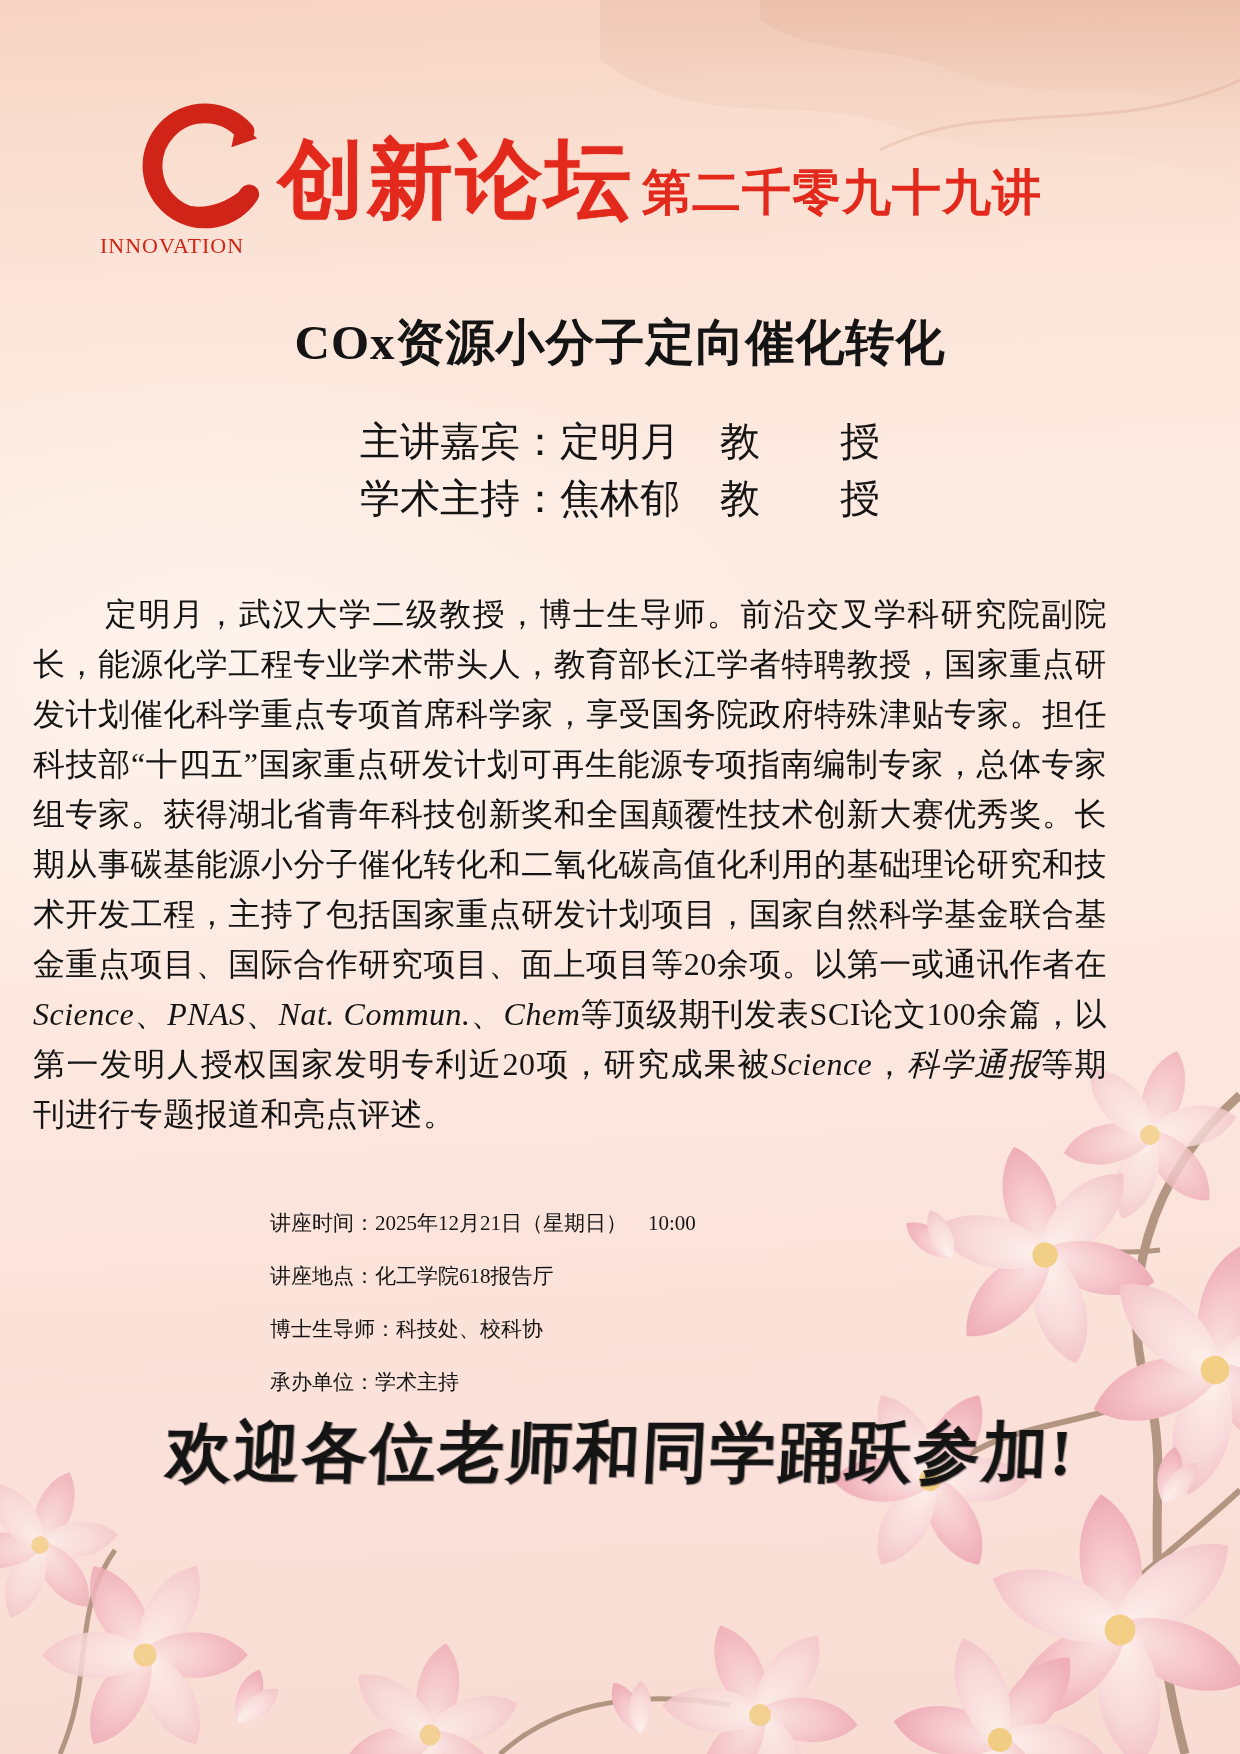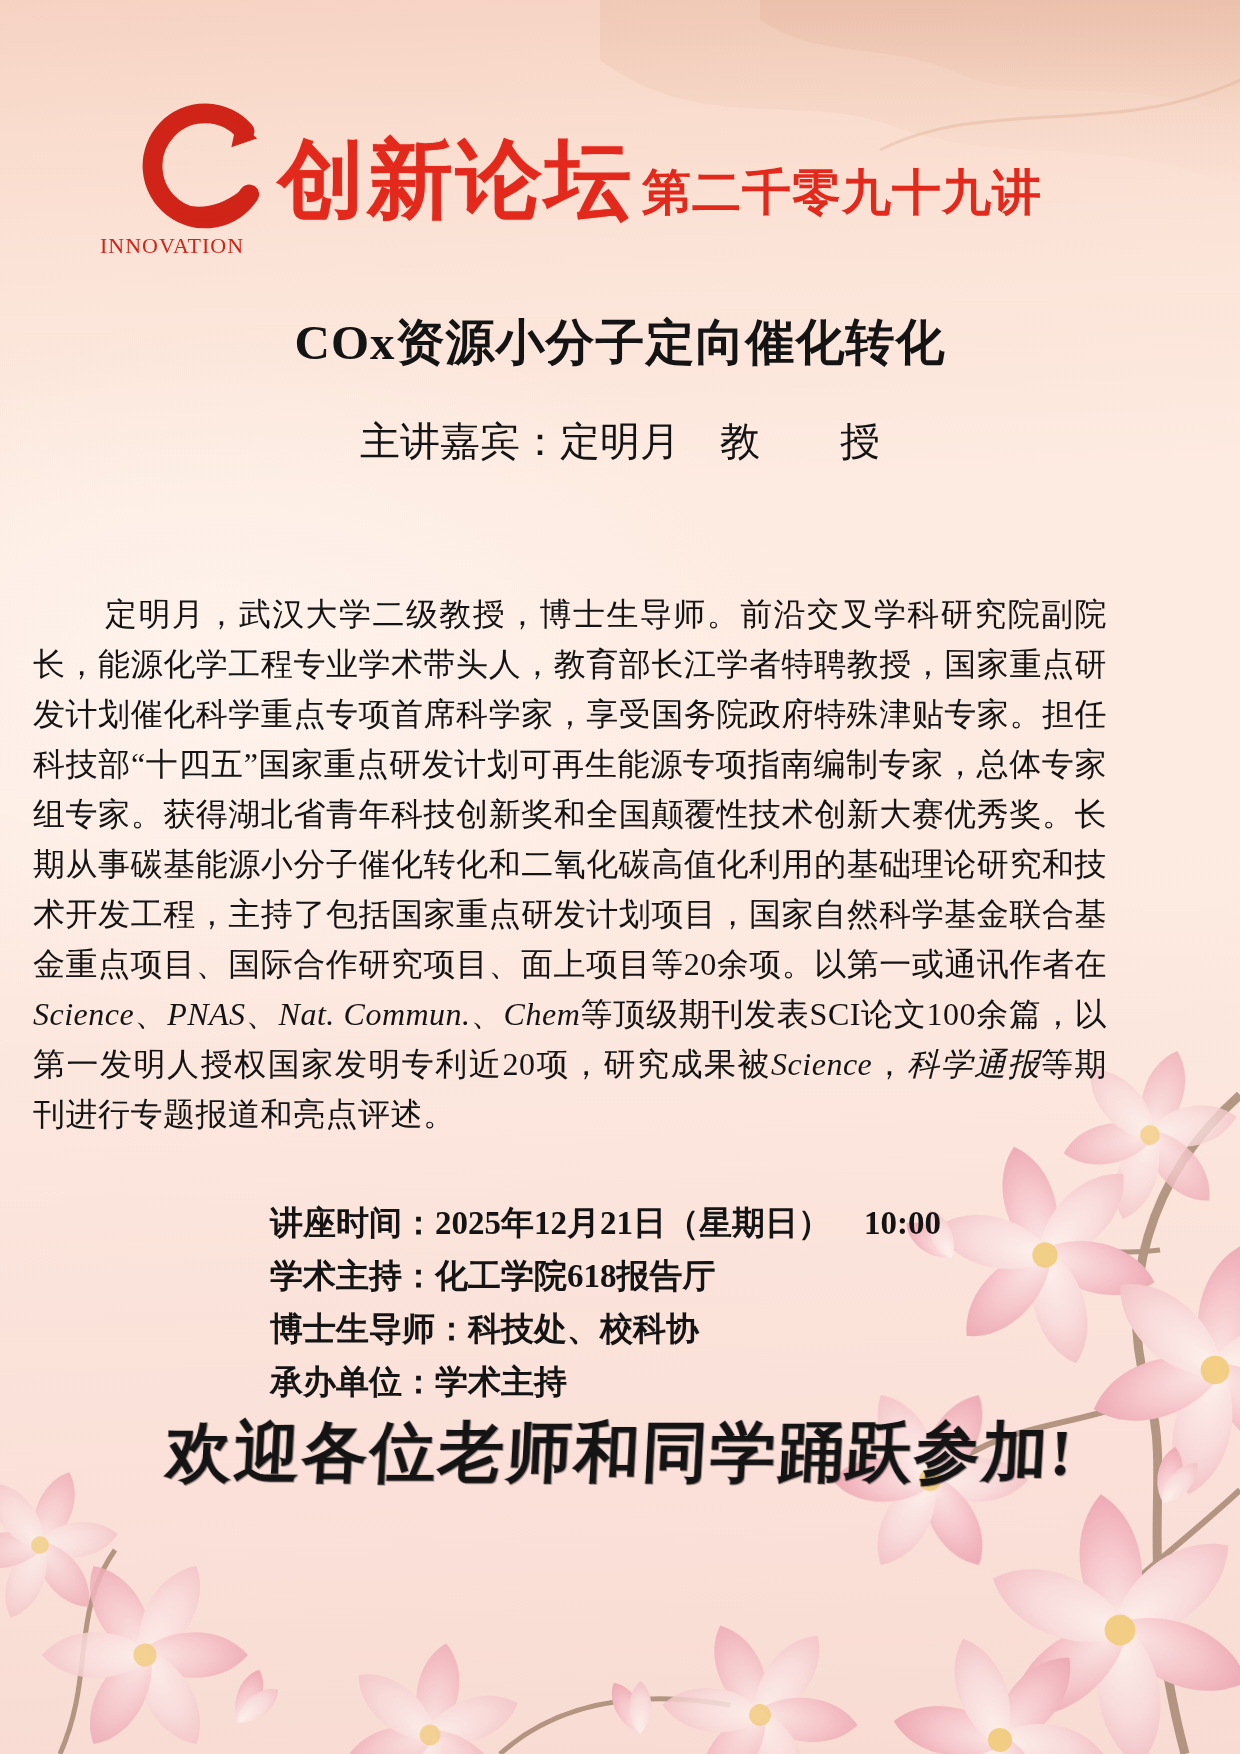--- a/index.html
+++ b/index.html
@@ -22,21 +22,21 @@
   .lecture-number{left:642px;top:168px;font-size:49px;line-height:1;color:#e3281c;font-weight:600;
                   font-family:"Liberation Serif",serif;letter-spacing:1px;}
 
   .lecture-title{left:0;width:100%;top:310px;text-align:center;font-size:49px;font-weight:bold;
                  letter-spacing:1px;font-family:"Liberation Serif",serif;}
   .speakers{left:0;width:100%;top:413px;text-align:center;font-size:40px;line-height:57px;
             font-weight:500;}
   .bio{left:33px;width:1074px;top:557px;font-size:32px;line-height:50px;text-align:justify;
        text-indent:72px;letter-spacing:.5px;}
   .bio .it{font-style:italic;}
-  .details{left:270px;top:1197px;font-size:33px;line-height:53px;font-weight:bold;}
+  .details{left:270px;top:1197px;font-size:21px;line-height:53px;font-weight:normal;}
   .welcome{left:0;width:100%;top:1408px;text-align:center;font-size:66px;font-weight:bold;
            letter-spacing:2px;transform:skewX(-3deg);font-family:"Liberation Serif",serif;
            text-shadow:1px 1px 0 rgba(20,10,10,.35);}
 </style>
 </head>
 <body>
 
 <div class="poster">
 
   <svg class="bg" viewBox="0 0 1240 1754" width="1240" height="1754" aria-hidden="true">
@@ -107,30 +107,31 @@
     <path d="M38,97 Q60,104 80,94" fill="none" stroke="#cf2417" stroke-width="4" stroke-linecap="round"></path>
   </svg>
   <div class="layer logo-word">INNOVATION</div>
   <div class="layer forum-title">创新论坛</div>
   <div class="layer lecture-title">COx资源小分子定向催化转化</div>
 
   <div class="layer lecture-number">第二千零九十九讲</div>
 
   <div class="layer speakers">
     <div>主讲嘉宾：定明月　教　　授</div>
+    <div>学术主持：焦林郁　教　　授</div>
   </div>
 
   <p class="layer bio"><span>定明月，武汉大学二级教授，博士生导师。前沿交叉学科研究院副院长，能源化学工程专业学术带头人，教育部长江学者特聘教授，国家重点研发计划催化科学重点专项首席科学家，享受国务院政府特殊津贴专家。担任科技部“十四五”国家重点研发计划可再生能源专项指南编制专家，总体专家组专家。获得湖北省青年科技创新奖和全国颠覆性技术创新大赛优秀奖。长期从事碳基能源小分子催化转化和二氧化碳高值化利用的基础理论研究和技术开发工程，主持了包括国家重点研发计划项目，国家自然科学基金联合基金重点项目、国际合作研究项目、面上项目等20余项。以第一或通讯作者在</span><span class="it">Science</span><span>、</span><span class="it">PNAS</span><span>、</span><span class="it">Nat. Commun.</span><span>、</span><span class="it">Chem</span><span>等顶级期刊发表SCI论文100余篇，以第一发明人授权国家发明专利近20项，研究成果被</span><span class="it">Science</span><span>，</span><span class="it">科学通报</span><span>等期刊进行专题报道和亮点评述。</span></p>
 
   <div class="layer details">
     <div>
       <span>讲座时间：</span><span>2025年12月21日（星期日）　10:00</span>
     </div>
     <div>
-      <span>学术主持：</span><span>化工学院618报告厅</span>
+      <span>讲座地点：</span><span>化工学院618报告厅</span>
     </div>
     <div>
       <span>博士生导师：</span><span>科技处、校科协</span>
     </div>
     <div>
       <span>承办单位：</span><span>学术主持</span>
     </div>
   </div>
 
   <div class="layer welcome">欢迎各位老师和同学踊跃参加!</div>

